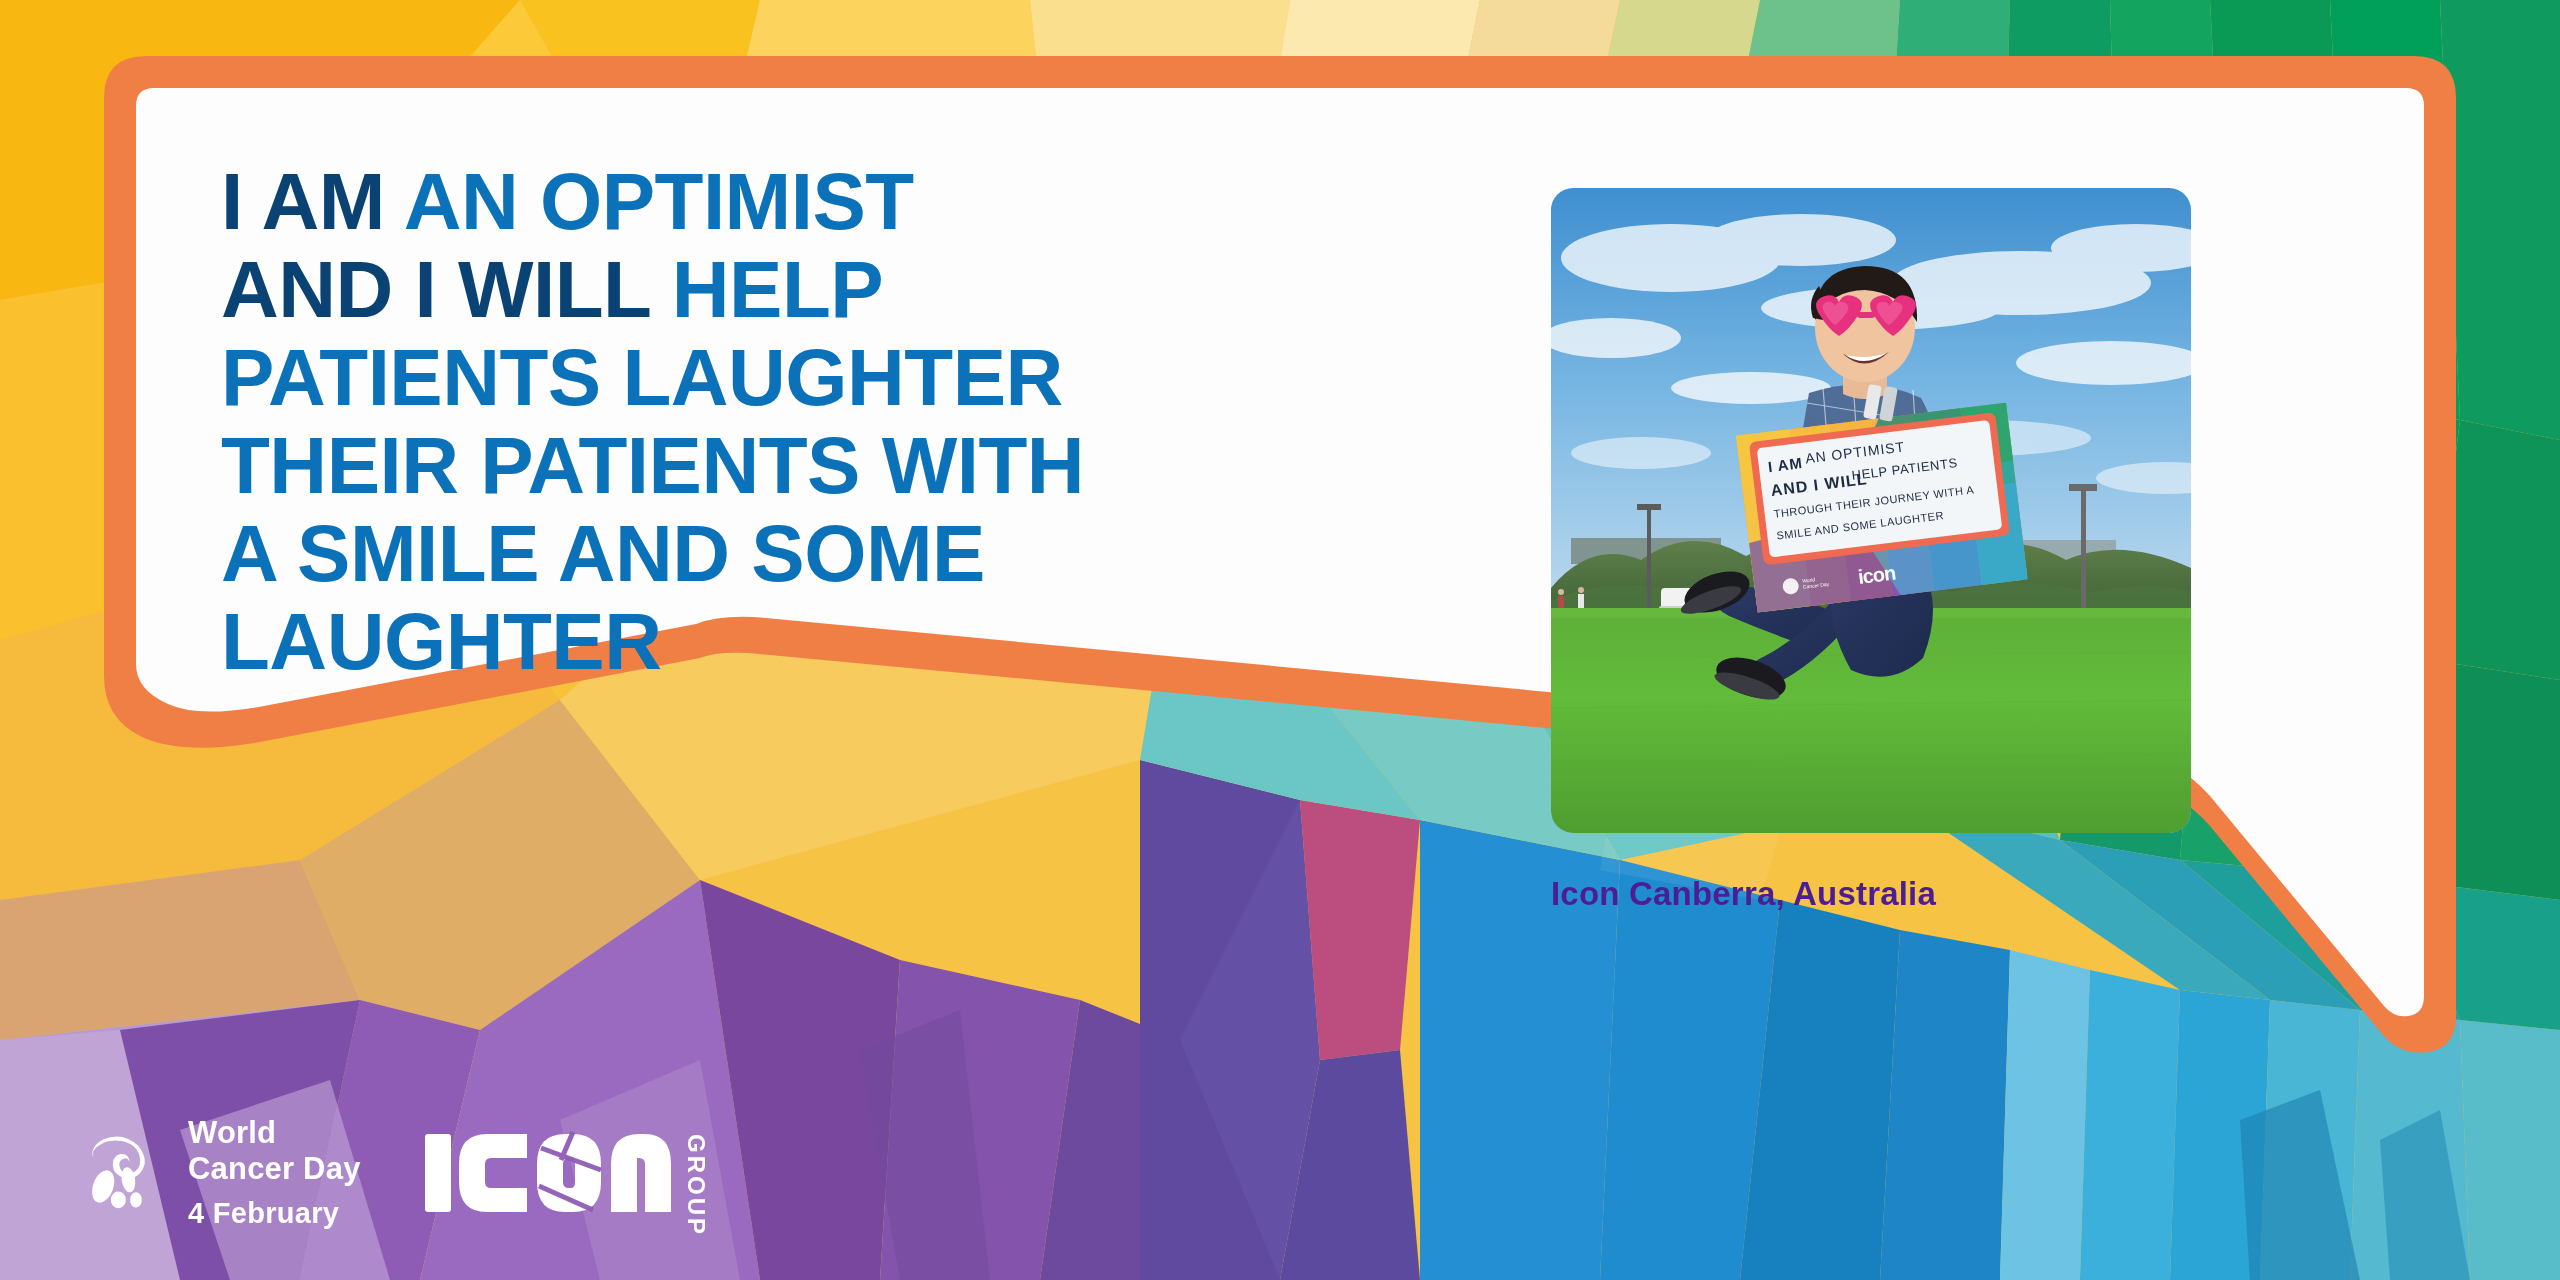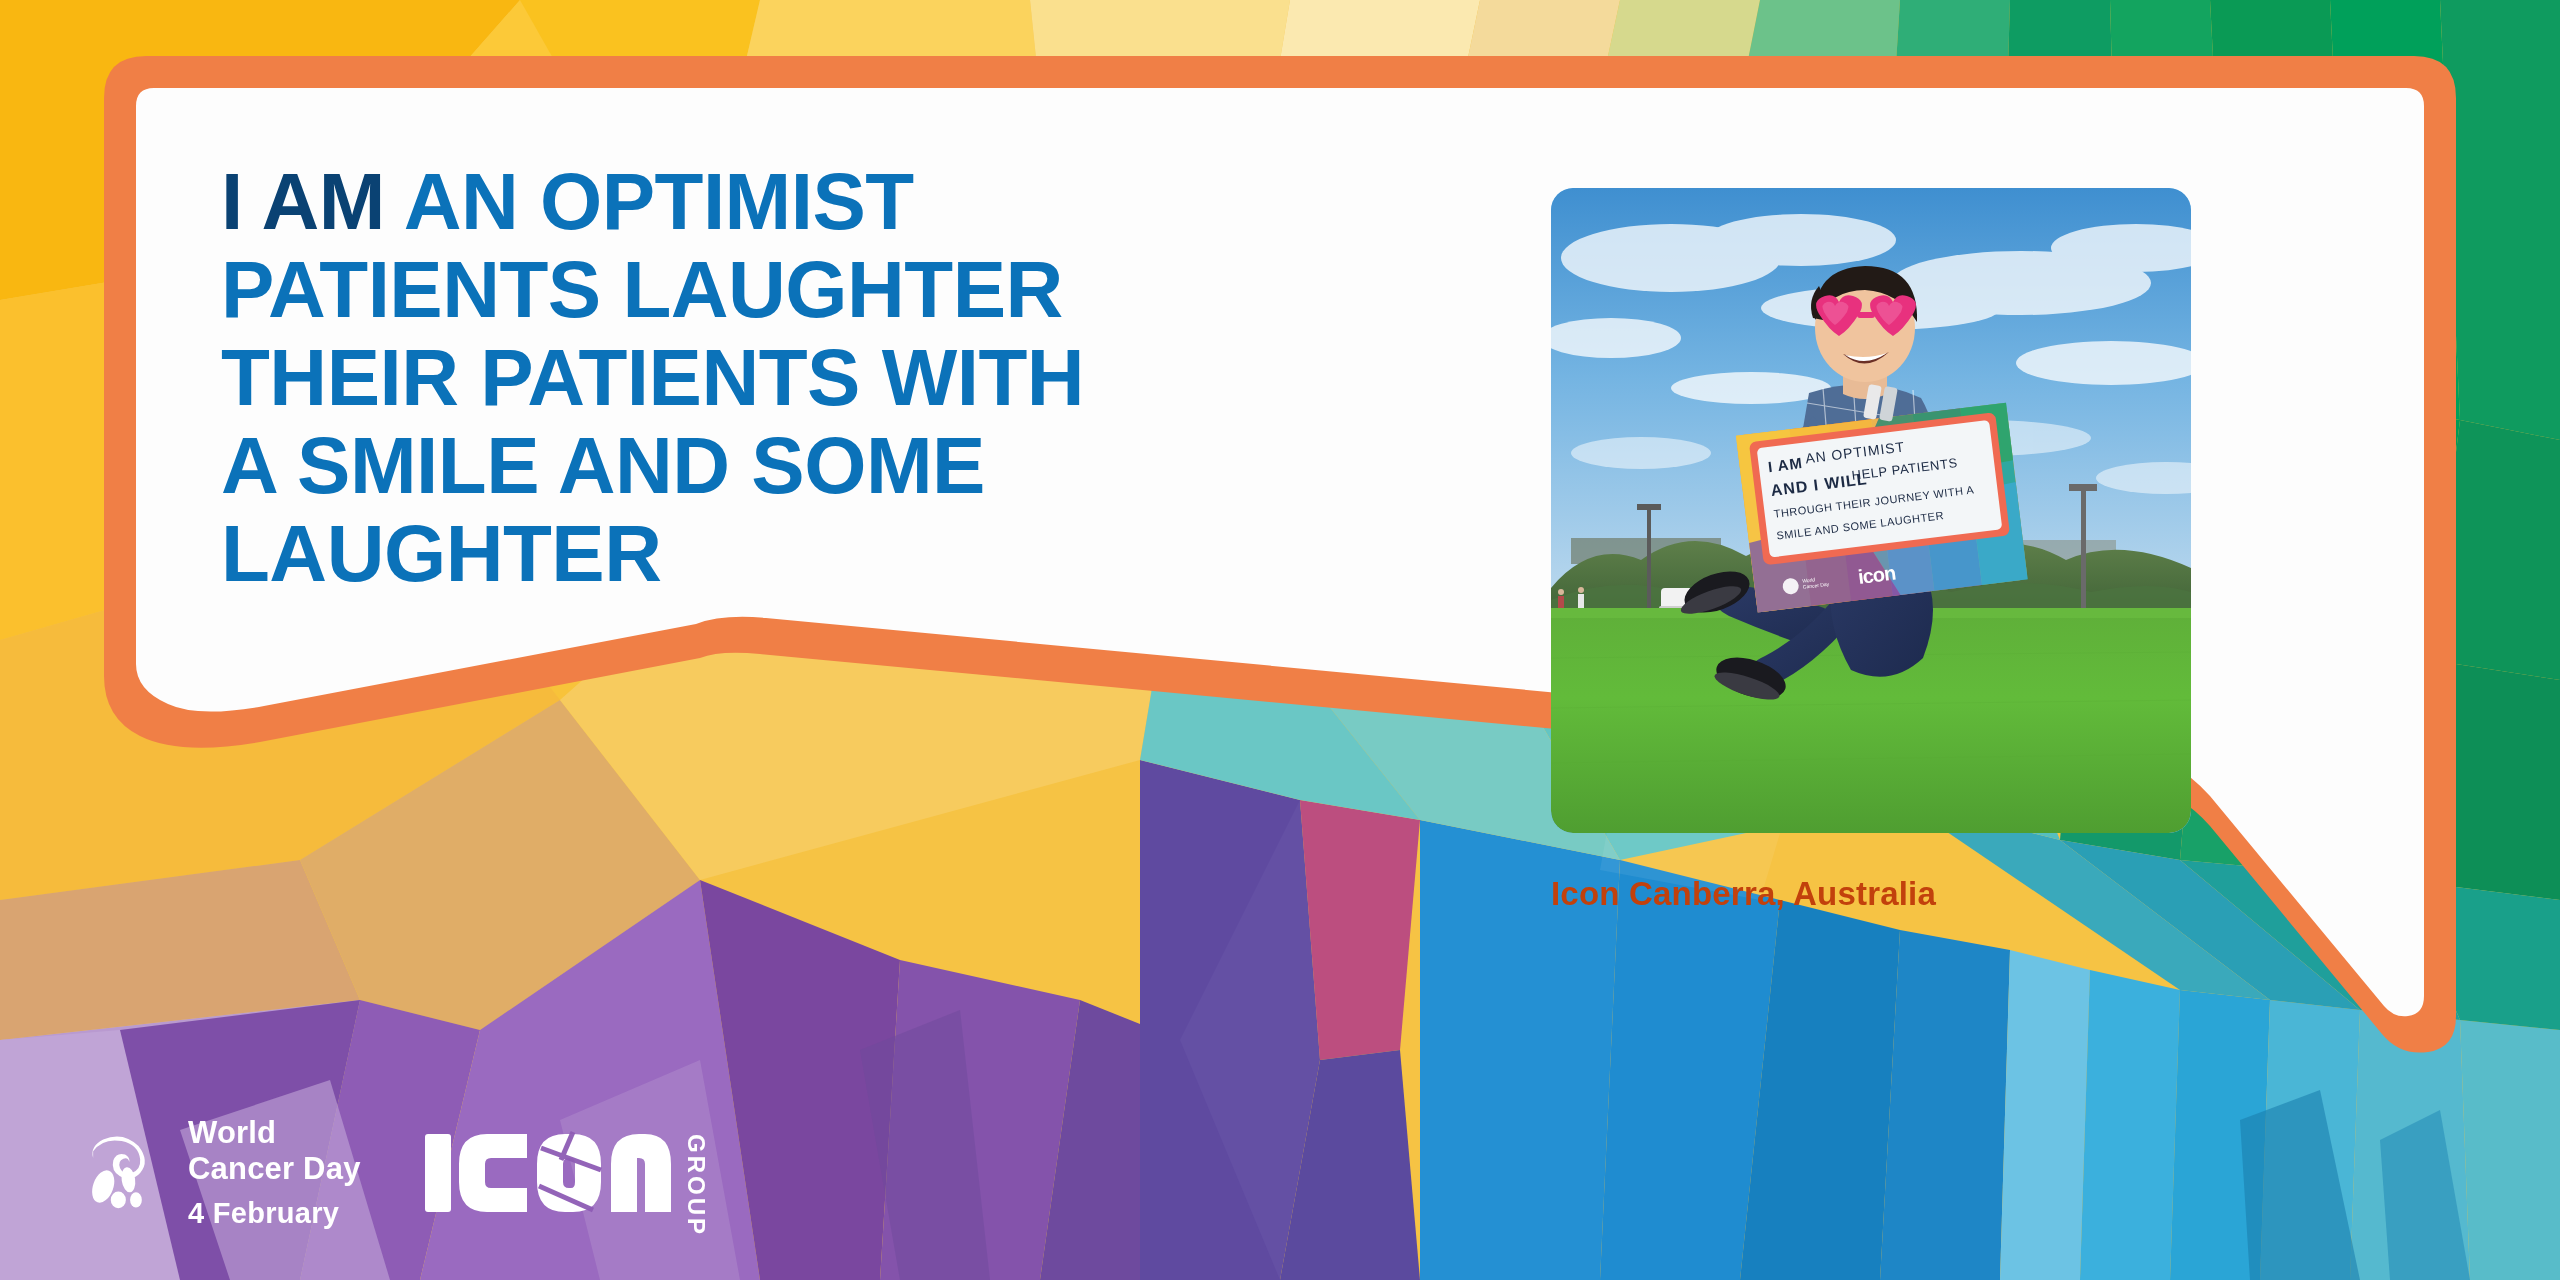--- a/index.html
+++ b/index.html
@@ -53,21 +53,21 @@
     border-radius:22px;
     overflow:hidden;
     position:relative;
     background:#6fb7e8;
   }
   .photo svg { display:block; width:100%; height:100%; }
   .photo-caption {
     margin-top:42px;
     font-size:33px;
     font-weight:bold;
-    color:#c2410c;
+    color:#4c1d95;
     letter-spacing:0.2px;
   }
 
   
   .footer-logos {
     position:absolute;
     left:78px; bottom:52px;
     display:flex;
     align-items:center;
     gap:62px;
@@ -244,20 +244,23 @@
         Z" fill="#fdfdfd" stroke="none"></path>
     </svg>
 
     <div class="bubble-content">
 
       <div class="headline">
         <div class="line">
           <span class="hl-dark">I AM </span><span class="hl-light">AN OPTIMIST</span>
         </div>
         <div class="line">
+          <span class="hl-dark">AND I WILL </span><span class="hl-light">HELP</span>
+        </div>
+        <div class="line">
           <span class="hl-light">PATIENTS LAUGHTER</span>
         </div>
         <div class="line">
           <span class="hl-light">THEIR PATIENTS WITH</span>
         </div>
         <div class="line">
           <span class="hl-light">A SMILE AND SOME</span>
         </div>
         <div class="line">
           <span class="hl-light">LAUGHTER</span>

